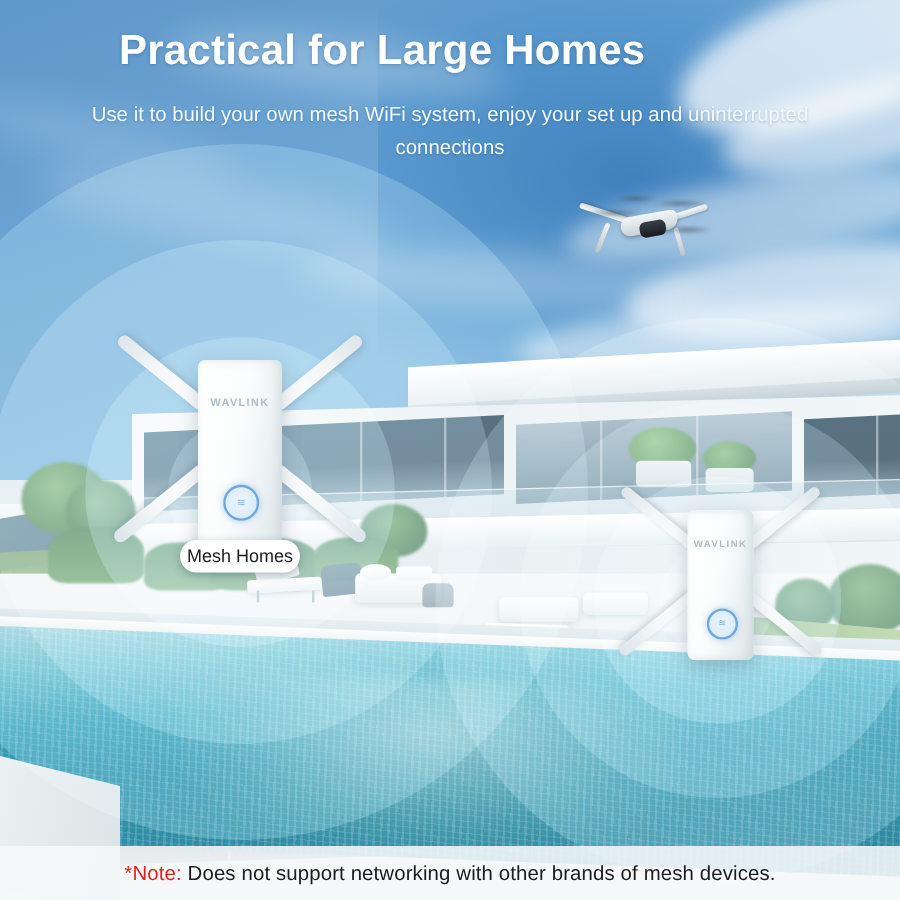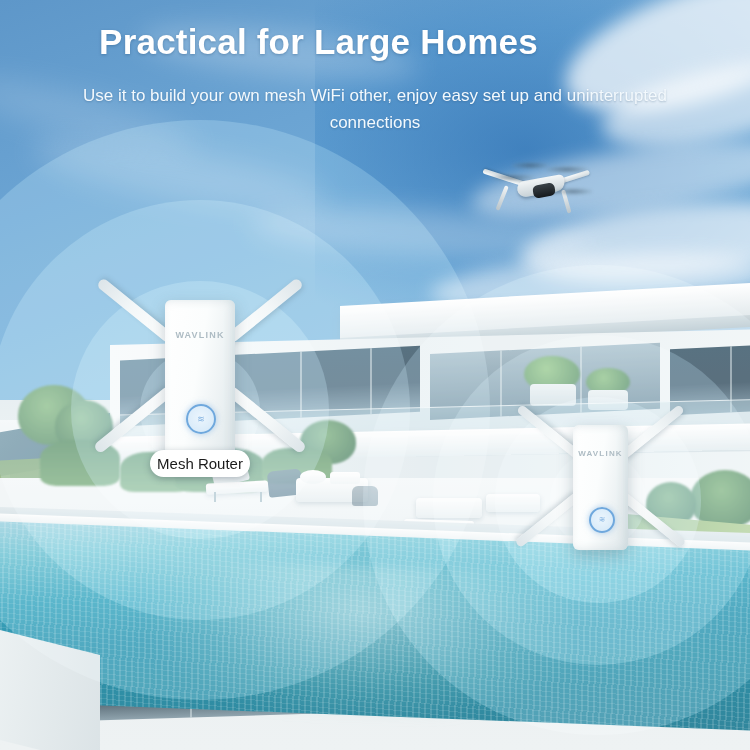--- a/index.html
+++ b/index.html
@@ -430,20 +430,25 @@
     <div class="antenna" style="left:5px;top:66px;width:78px;height:9px;transform:rotate(141deg);"></div>
     <div class="antenna" style="left:50px;top:66px;width:78px;height:9px;transform:rotate(39deg);"></div>
     <div class="dev-body" style="width:55px;height:125px;"></div>
     <div class="dev-logo" style="top:24px;font-size:8px;">WAVLINK</div>
     <div class="dev-led" style="left:16px;top:82px;width:22px;height:22px;">
       <div class="dev-led-glyph" style="font-size:8px;">≋</div>
     </div>
   </div>
 
   <div class="pill" style="left:150px;top:450px;width:100px;height:27px;font-size:15px;">
-    <span>Mesh Router</span>
+    <span>Mesh Homes</span>
   </div>
 
   <div class="title">Practical for Large Homes</div>
-  <div class="subtitle">Use it to build your own mesh WiFi other, enjoy easy set up and uninterrupted connections</div>
-
+  <div class="subtitle">Use it to build your own mesh WiFi system, enjoy your set up and uninterrupted connections</div>
+
+  <div class="note-band">
+    <div class="note-text">
+      <span class="note-star">*Note:</span><span> Does not support networking with other brands of mesh devices.</span>
+    </div>
+  </div>
 
 </div>
 
 </body></html>

